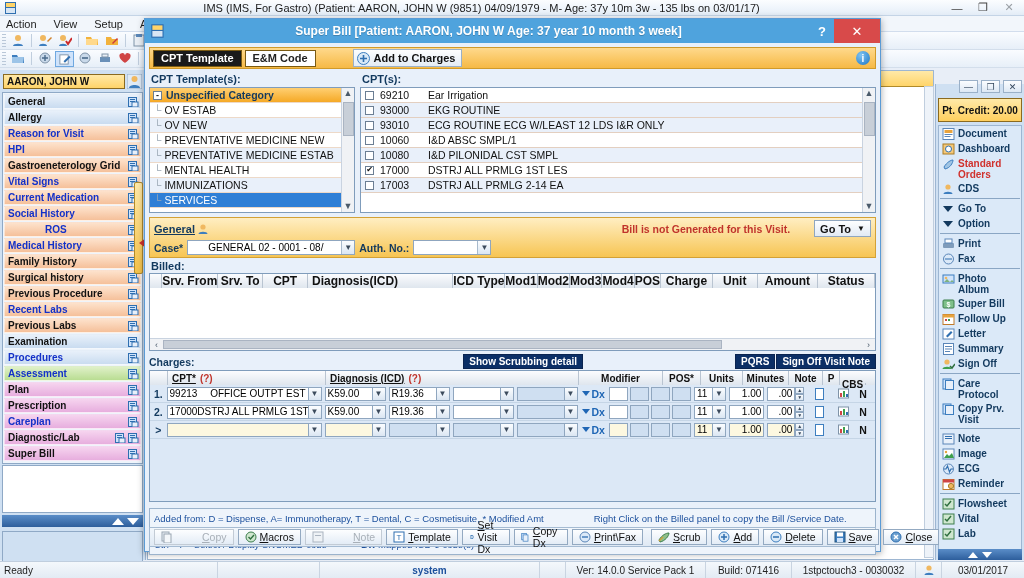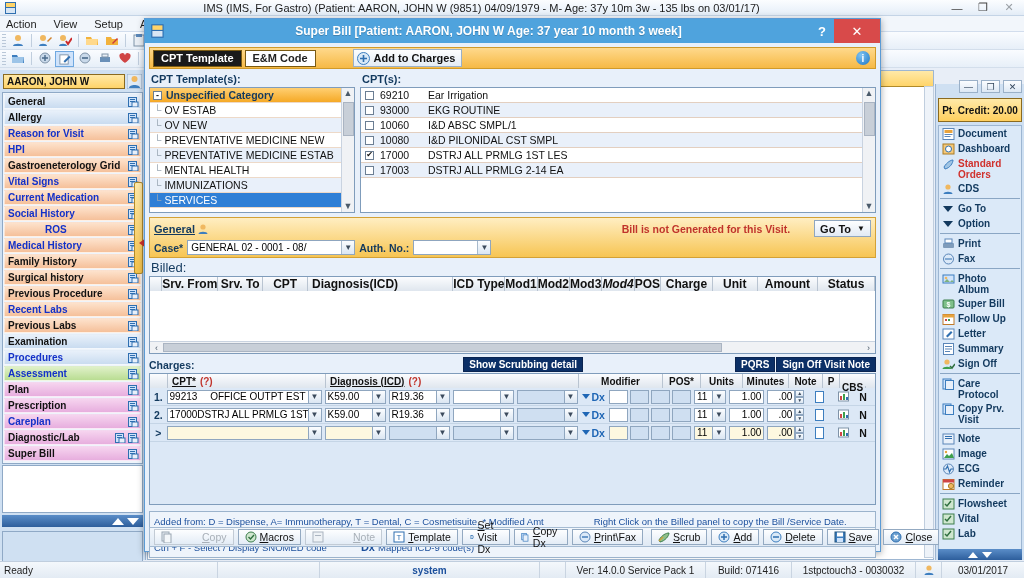--- a/index.html
+++ b/index.html
@@ -233,28 +233,28 @@
   .genRow1 .gl { font-size:11px; font-weight:bold; color:#12395e; text-decoration:underline; }
   .genRow1 .billmsg { margin-left:auto; font-size:10.5px; font-weight:bold; color:#c0342c; margin-right:24px; }
   .goTo {
     height:17px; padding:0 5px; display:flex;align-items:center;gap:6px;
     background:linear-gradient(to bottom,#fdfeff,#e2eaf4); border:1px solid #8fa6bf;
     font-size:11px; font-weight:bold; color:#111;
   }
   .genRow2 { display:flex; align-items:center; gap:4px; margin-top:3px; }
   .genRow2 .lab { font-size:10.5px; font-weight:bold; color:#12395e; }
   .cmb { display:flex; height:15px; border:1px solid #8fa6bf; background:#fff; }
-  .cmb .val { padding:0 3px; font-size:10px; display:flex;align-items:center; white-space:nowrap; overflow:hidden;}
+  .cmb .val { padding:0 20px; font-size:10px; display:flex;align-items:center; white-space:nowrap; overflow:hidden;}
   .cmb .arw {
     width:13px; background:linear-gradient(to bottom,#fbfdff,#dbe6f2); border-left:1px solid #a8bacd;
     display:flex;align-items:center;justify-content:center;font-size:8px;color:#3b4a5c;
   }
 
   
-  .sectLbl { font-size:13px; font-weight:normal; color:#12395e; padding:2px 0 1px 2px; }
+  .sectLbl { font-size:11px; font-weight:bold; color:#12395e; padding:2px 0 1px 2px; }
   .grid { border:1px solid #7f9cbb; background:#fff; }
   .gHead { display:flex; height:14px; background:linear-gradient(to bottom,#fbfcfe,#dfe6ee); }
   .gHead div {
     border-right:1px solid #b9c4d1; font-size:12px; font-weight:bold; color:#111;
     display:flex;align-items:center;justify-content:center; white-space:nowrap;
   }
   .gBody { height:50px; background:#fff; }
   .gScroll {
     height:12px; background:#f0f2f5; border-top:1px solid #c9d3e0;
     display:flex; align-items:center; padding:0 1px;
@@ -1054,20 +1054,25 @@
                 <div class="cptRow">
                   <span class="cbx"></span>
                   <span class="cptCode">69210</span>
                   <span class="cptDesc">Ear Irrigation</span>
                 </div>
                 <div class="cptRow alt">
                   <span class="cbx"></span>
                   <span class="cptCode">93000</span>
                   <span class="cptDesc">EKG ROUTINE</span>
                 </div>
+                <div class="cptRow alt">
+                  <span class="cbx"></span>
+                  <span class="cptCode">93010</span>
+                  <span class="cptDesc">ECG ROUTINE ECG W/LEAST 12 LDS I&amp;R ONLY</span>
+                </div>
                 <div class="cptRow">
                   <span class="cbx"></span>
                   <span class="cptCode">10060</span>
                   <span class="cptDesc">I&amp;D ABSC SMPL/1</span>
                 </div>
                 <div class="cptRow alt">
                   <span class="cbx"></span>
                   <span class="cptCode">10080</span>
                   <span class="cptDesc">I&amp;D PILONIDAL CST SMPL</span>
                 </div>
@@ -1123,21 +1128,21 @@
         <div class="gHead" id="billed-head">
             <div style="width: 14px;"></div>
             <div style="width: 58px;">Srv. From</div>
             <div style="width: 52px;">Srv. To</div>
             <div style="width: 52px;">CPT</div>
             <div style="width: 168px; justify-content: flex-start; padding-left: 4px;">Diagnosis(ICD)</div>
             <div style="width: 52px;">ICD Type</div>
             <div style="width: 34px;">Mod1</div>
             <div style="width: 34px;">Mod2</div>
             <div style="width: 34px;">Mod3</div>
-            <div style="width: 34px; font-style: italic;">Mod4</div>
+            <div style="width: 34px;">Mod4</div>
             <div style="width: 30px;">POS</div>
             <div style="width: 60px;">Charge</div>
             <div style="width: 52px;">Unit</div>
             <div style="width: 70px;">Amount</div>
             <div style="width: 66px;">Status</div>
           </div>
         <div class="gBody"></div>
         <div class="gScroll">
           <span class="arw">‹</span>
           <div class="thumb"></div>

